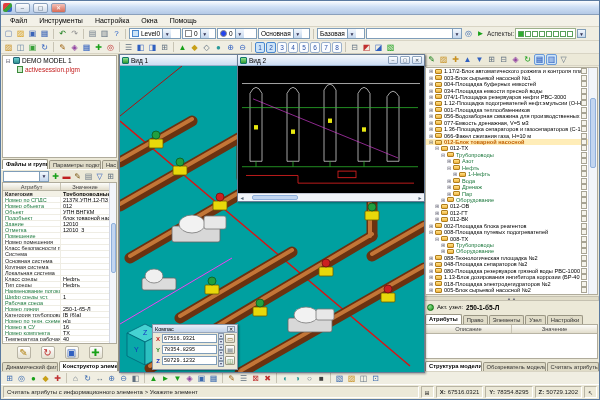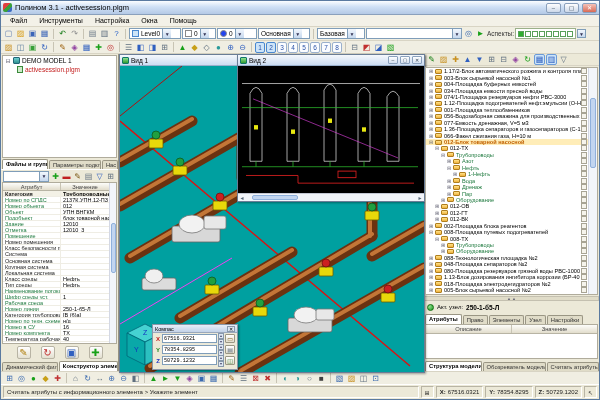--- a/index.html
+++ b/index.html
@@ -124,21 +124,20 @@
   .seg.msg{flex:1;overflow:hidden;}
   .seg b{margin-right:2px;}
 </style>
 </head>
 <body>
 
 <div class="app">
 
   <div class="titlebar">
     <span class="appicon"></span>
-    <span class="wtitle">Полином 3.1 - activesession.plgm</span>
     <span class="wbtn">‒</span>
     <span class="wbtn">▢</span>
     <span class="wbtn close">✕</span>
   </div>
 
   <div class="menubar">
     <span class="menuitem">Файл</span>
     <span class="menuitem">Инструменты</span>
     <span class="menuitem">Настройка</span>
     <span class="menuitem">Окна</span>

